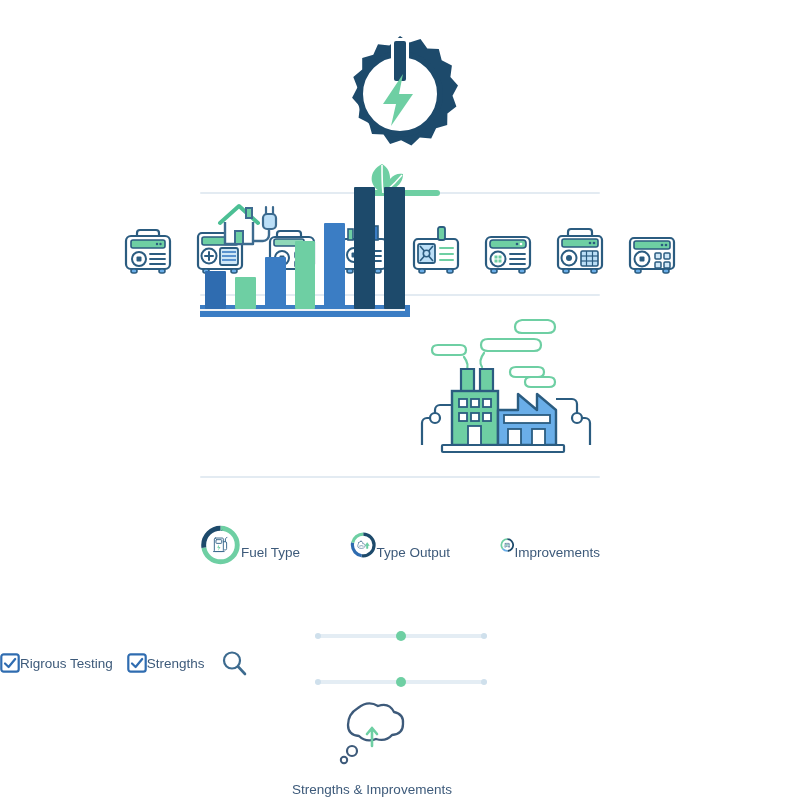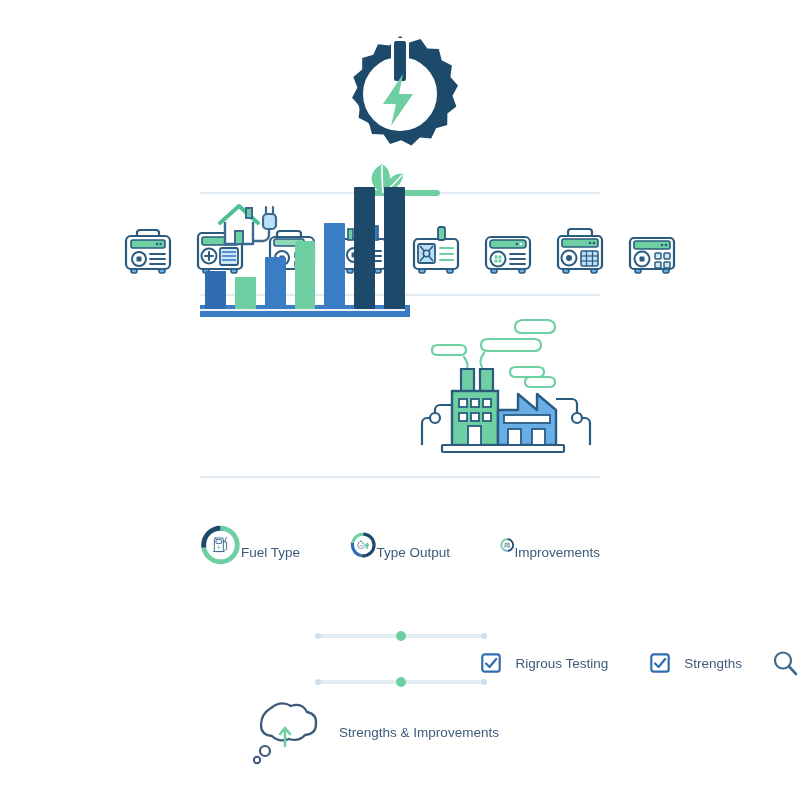--- a/index.html
+++ b/index.html
@@ -60,30 +60,30 @@
   }
   .slider .knob{
     position:absolute;top:-3px;left:50%;transform:translateX(-50%);
     width:10px;height:10px;border-radius:50%;background:#6ecfa3;
   }
   .slider .end{position:absolute;top:-1px;width:6px;height:6px;border-radius:50%;background:#cfe0ec;}
   .slider .end.l{left:0;}
   .slider .end.r{right:0;}
   .check-row{
     position:absolute;top:20px;left:0;width:800px;
-    display:flex;align-items:center;justify-content:flex-end;gap:14px;
+    display:flex;align-items:center;justify-content:flex-start;
   }
   .cbox{width:20px;height:20px;}
   .check-text{font-size:13.5px;color:#3d5a7a;white-space:nowrap;}
   .gap-md{width:14px;}
 
   
   .foot{
     position:absolute;top:696px;left:0;width:744px;
-    display:flex;align-items:center;justify-content:center;gap:14px;
+    display:flex;align-items:center;justify-content:center;gap:14px;flex-direction:column;
   }
   .foot-text{font-size:13.5px;color:#3d5a7a;white-space:nowrap;}
 </style>
 </head>
 <body>
 
 <div class="page">
 
   <div class="logo-wrap">
     <svg width="150" height="140" viewBox="0 0 150 140">

